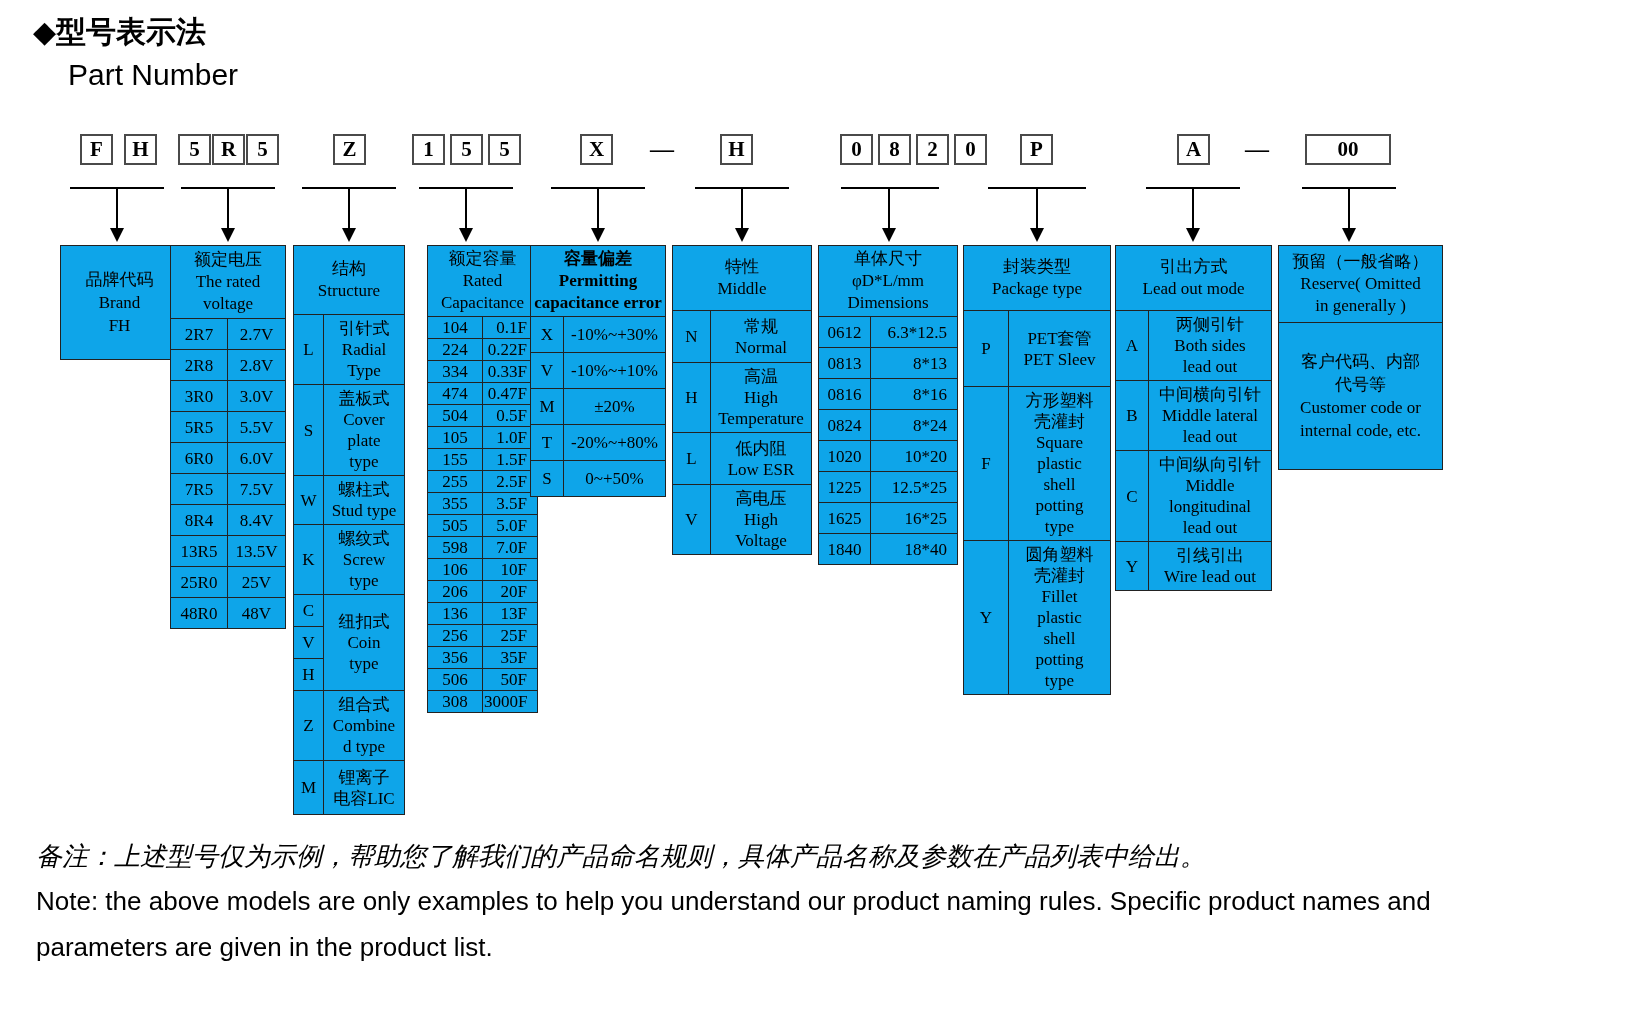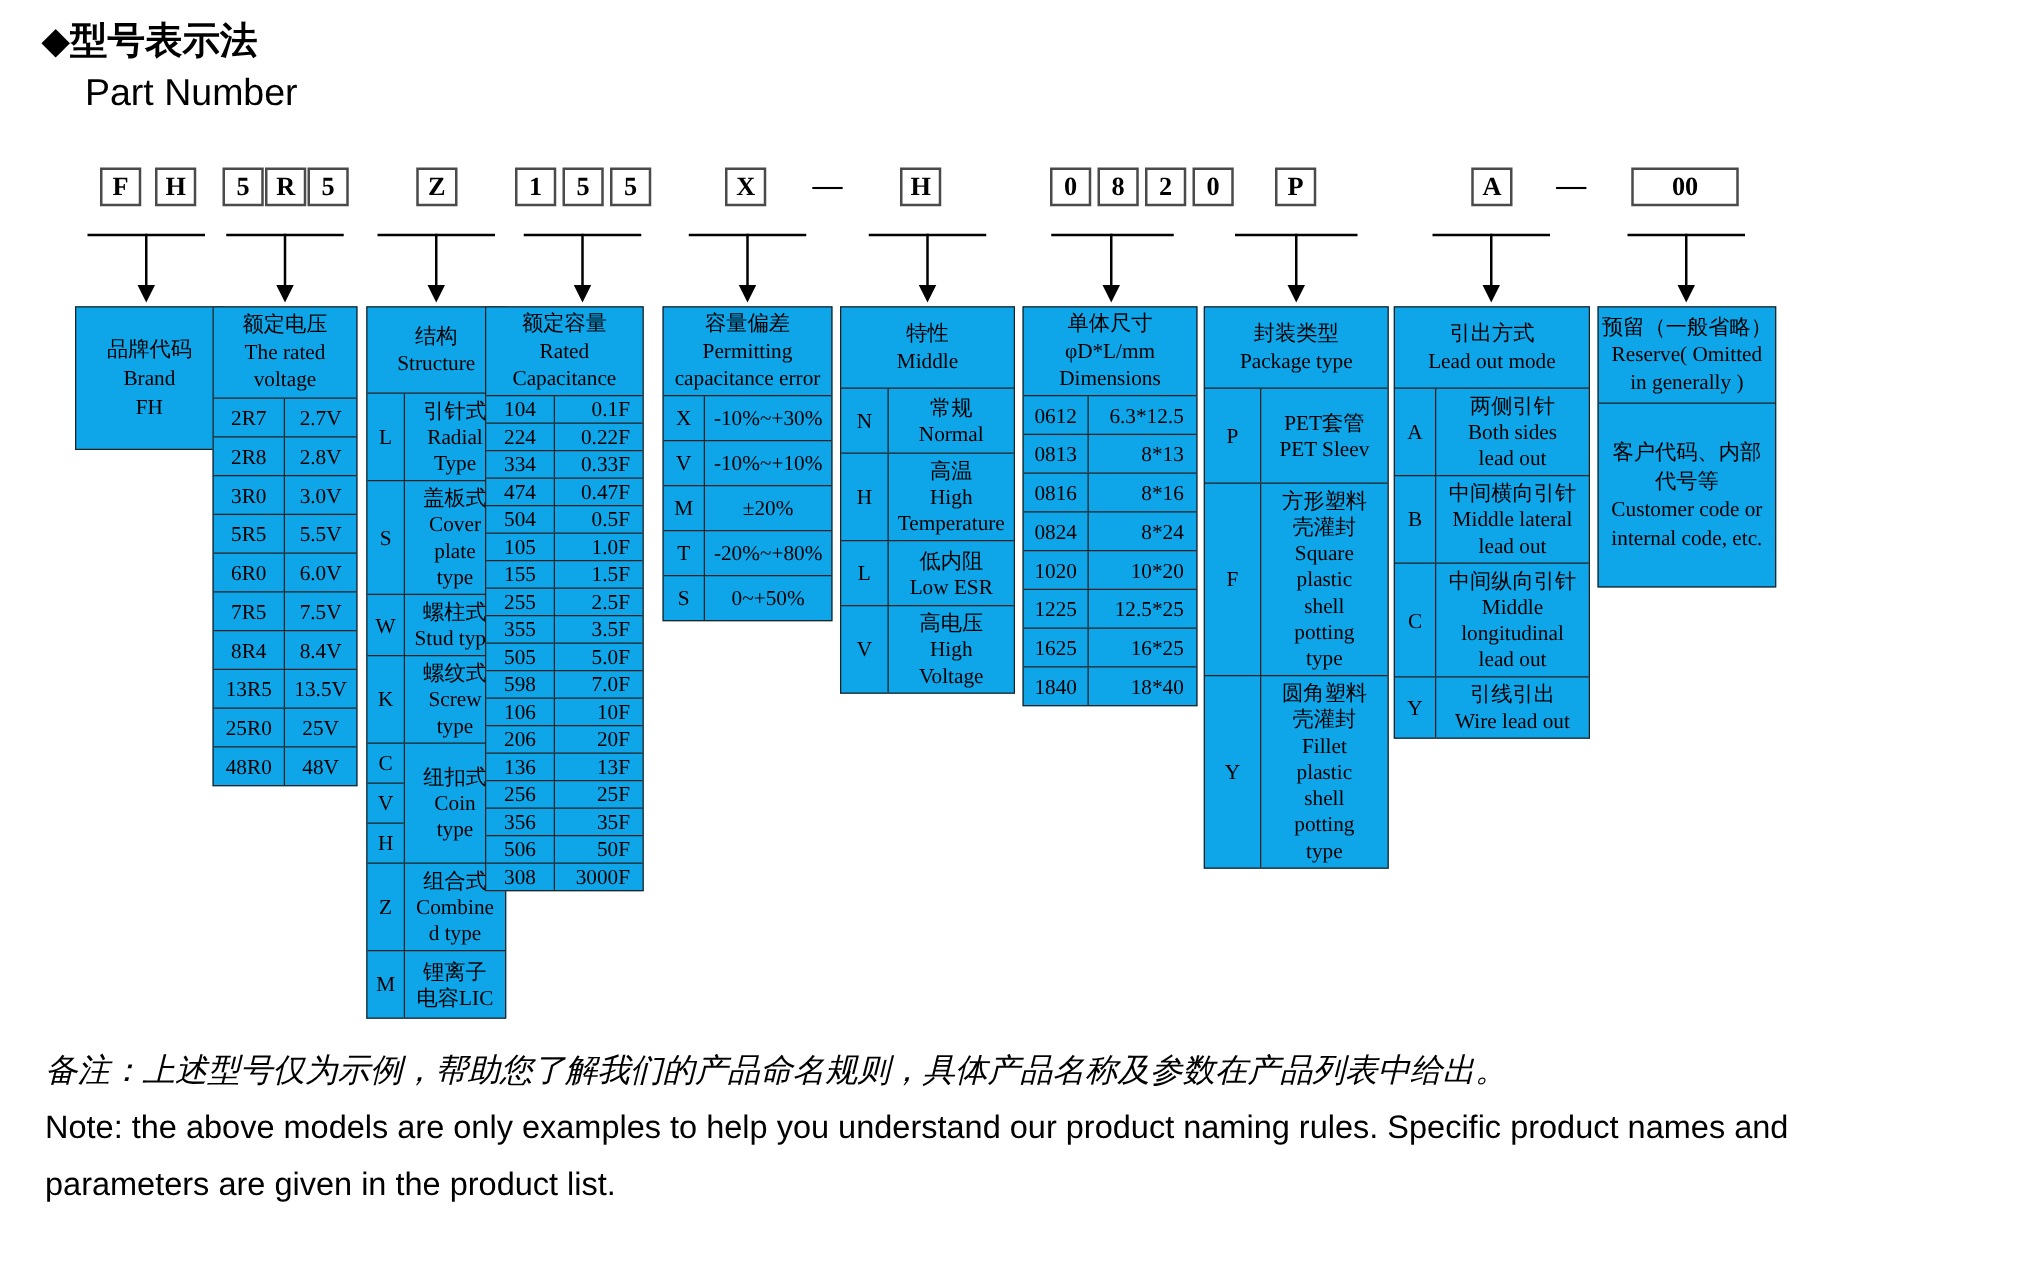--- a/index.html
+++ b/index.html
@@ -28,35 +28,35 @@
   .cL{border-right:1px solid #222;display:flex;align-items:center;justify-content:center;
       font-size:17px;line-height:21px;box-sizing:border-box;flex-shrink:0;}
   .cR{flex:1;display:flex;align-items:center;justify-content:center;text-align:center;
       white-space:pre-line;font-size:17px;line-height:21px;padding:3px 1px;box-sizing:border-box;}
   .t-brand{left:60px;width:119px;height:115px;display:flex;align-items:center;justify-content:center;
            text-align:center;white-space:pre-line;font-size:17px;line-height:23px;}
   .t-voltage{left:170px;width:116px;}   .t-voltage .tbl-head{height:72px;}
   .t-voltage .trow{height:31px;}        .t-voltage .cL{width:57px;}
   .t-structure{left:293px;width:112px;} .t-structure .tbl-head{height:68px;}
   .t-structure .cL{width:30px;}
-  .t-cap{left:388px;width:127px;}       .t-cap .tbl-head{height:70px;}
+  .t-cap{left:427px;width:111px;}       .t-cap .tbl-head{height:70px;}
   .t-cap .trow{height:22px;}            .t-cap .cL{width:55px;}
   .t-cap .cR{justify-content:flex-end;padding-right:10px;}
-  .t-err{left:530px;width:136px;}       .t-err .tbl-head{height:70px;}
+  .t-err{left:530px;width:136px;}       .t-err .tbl-head{height:70px;font-weight:bold;}
   .t-err .trow{height:36px;}            .t-err .cL{width:33px;}
   .t-series{left:672px;width:140px;}    .t-series .tbl-head{height:64px;}
   .t-series .cL{width:38px;}
   .t-dim{left:818px;width:140px;}       .t-dim .tbl-head{height:70px;}
   .t-dim .trow{height:31px;}            .t-dim .cL{width:52px;}
   .t-dim .cR{justify-content:flex-end;padding-right:10px;}
   .t-pkg{left:963px;width:148px;}       .t-pkg .tbl-head{height:64px;}
   .t-pkg .cL{width:45px;}
   .t-lead{left:1115px;width:157px;}     .t-lead .tbl-head{height:64px;}
   .t-lead .cL{width:33px;}
-  .t-res{left:1278px;width:143px;}      .t-res .tbl-head{height:76px;padding:0 1px;}
+  .t-res{left:1278px;width:165px;}      .t-res .tbl-head{height:76px;padding:0 1px;}
   .t-res .resbody{height:146px;border-top:1px solid #222;display:flex;align-items:center;justify-content:center;
                   text-align:center;white-space:pre-line;font-size:17px;line-height:23px;}
   .mergecol{width:30px;border-right:1px solid #222;display:flex;flex-direction:column;box-sizing:border-box;flex-shrink:0;}
   .mcell{flex:1;border-top:1px solid #222;display:flex;align-items:center;justify-content:center;
          font-size:17px;}
   .mcell:first-child{border-top:none;}
   
   .note{position:absolute;left:36px;font-family:"Liberation Sans","DejaVu Sans",sans-serif;font-size:26px;}
   .note-zh{top:839px;font-style:italic;}
   .note-en1{top:886px;}

